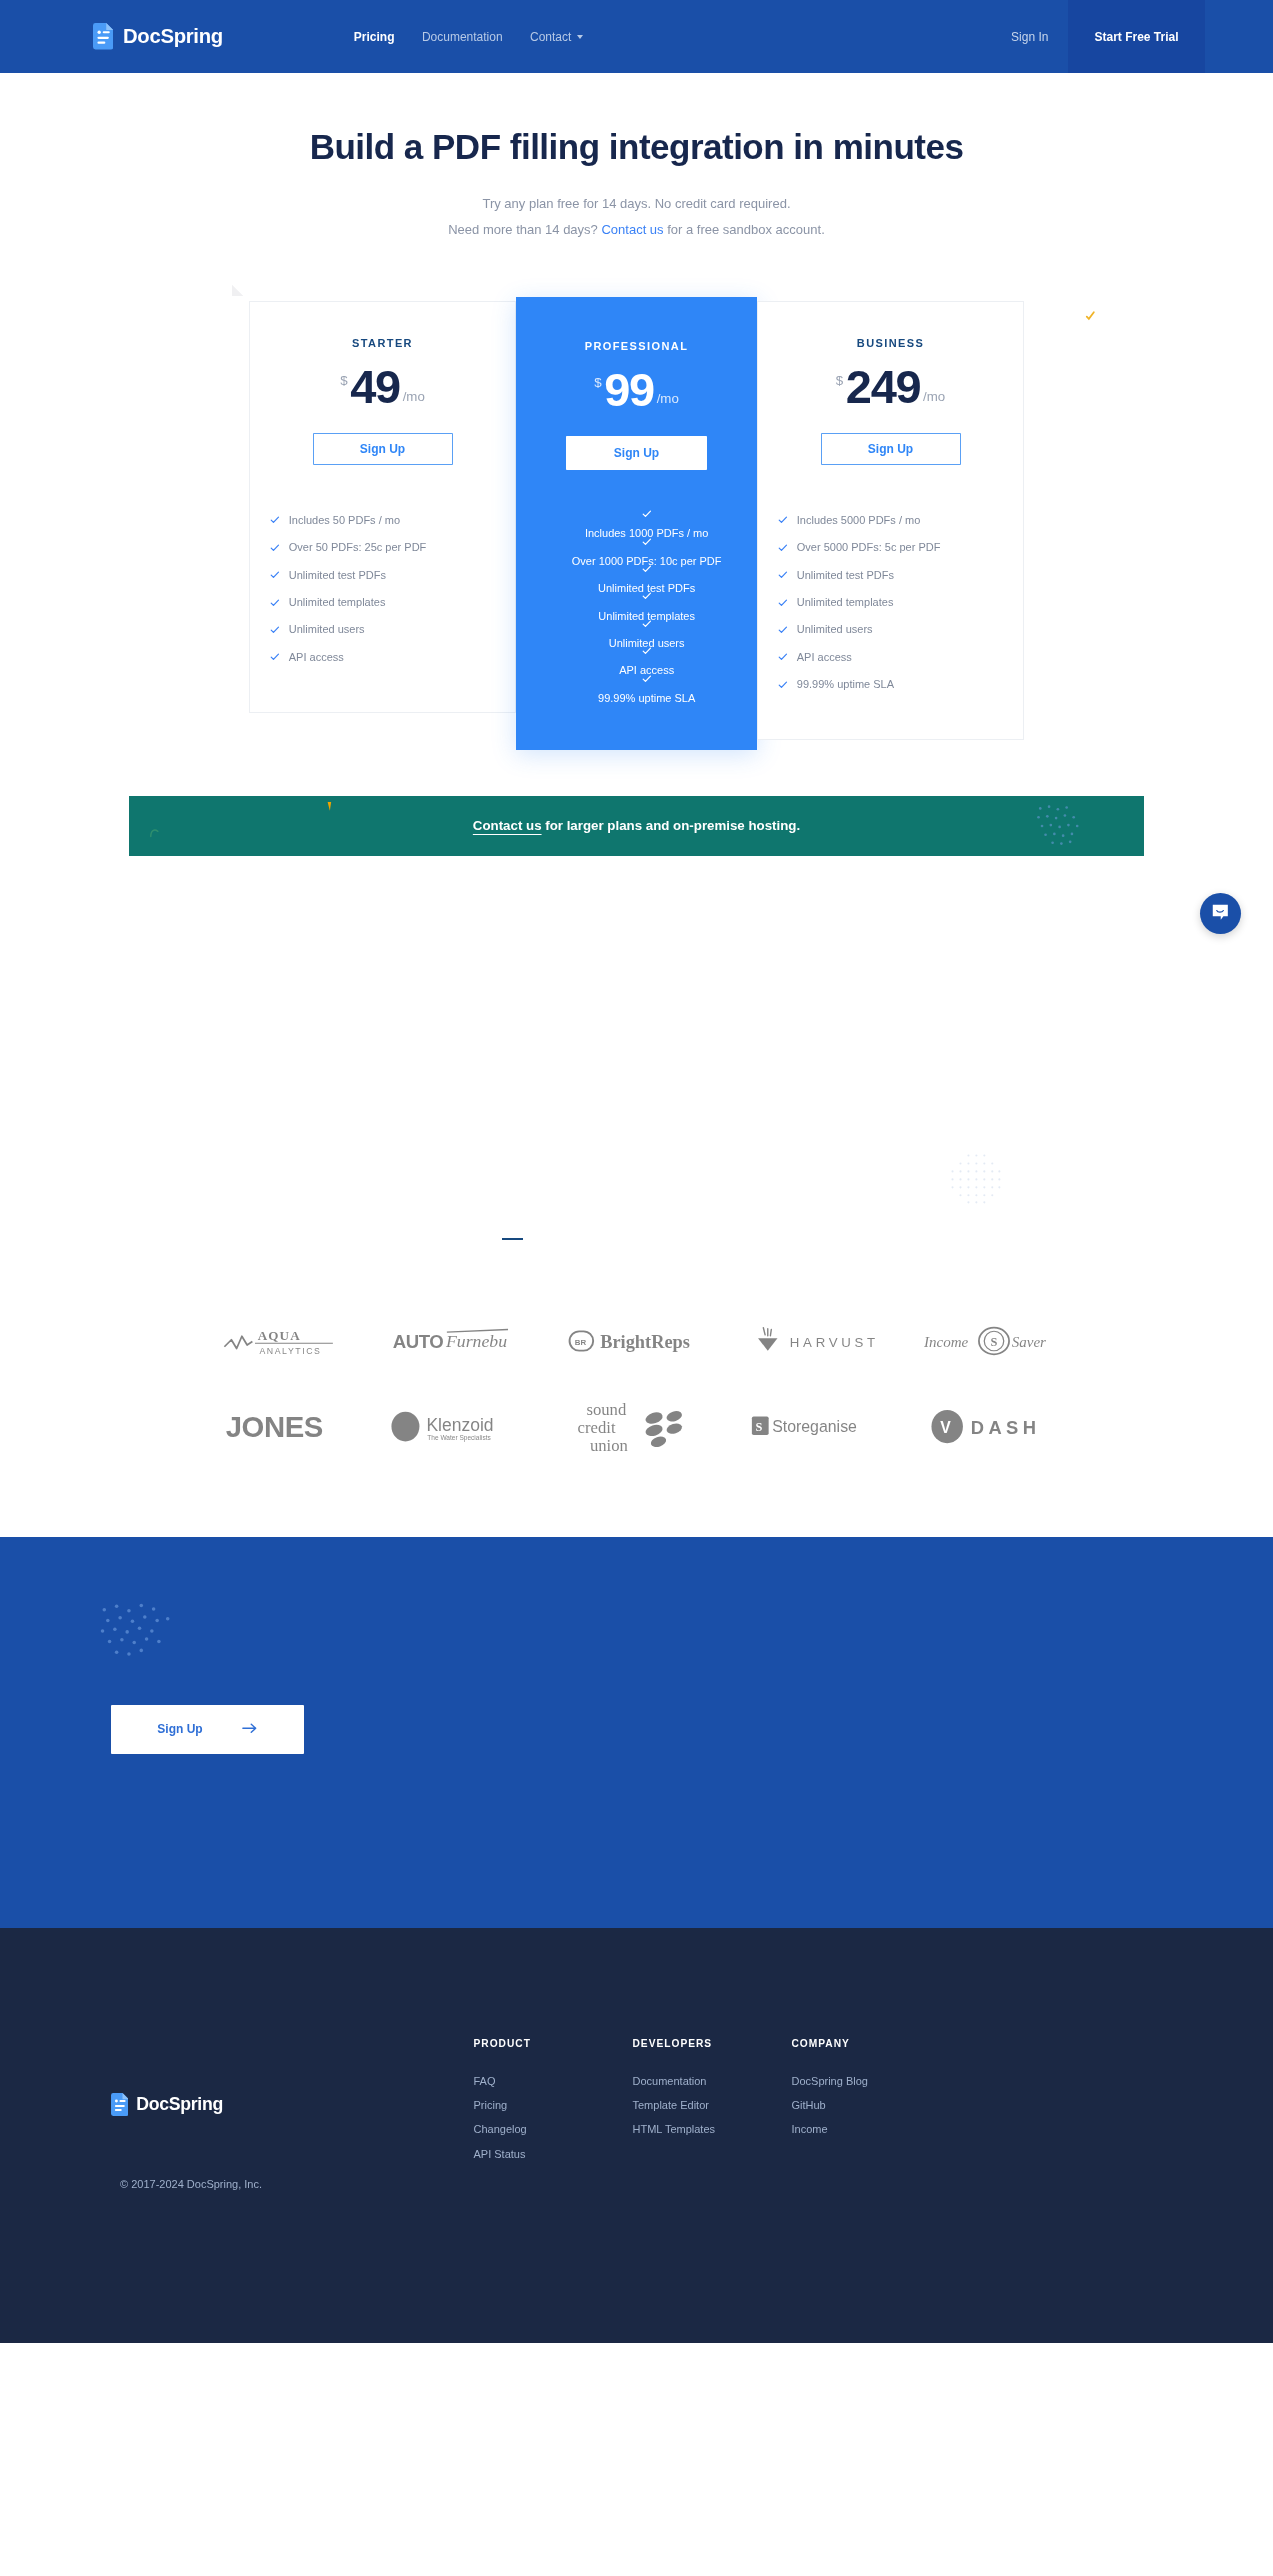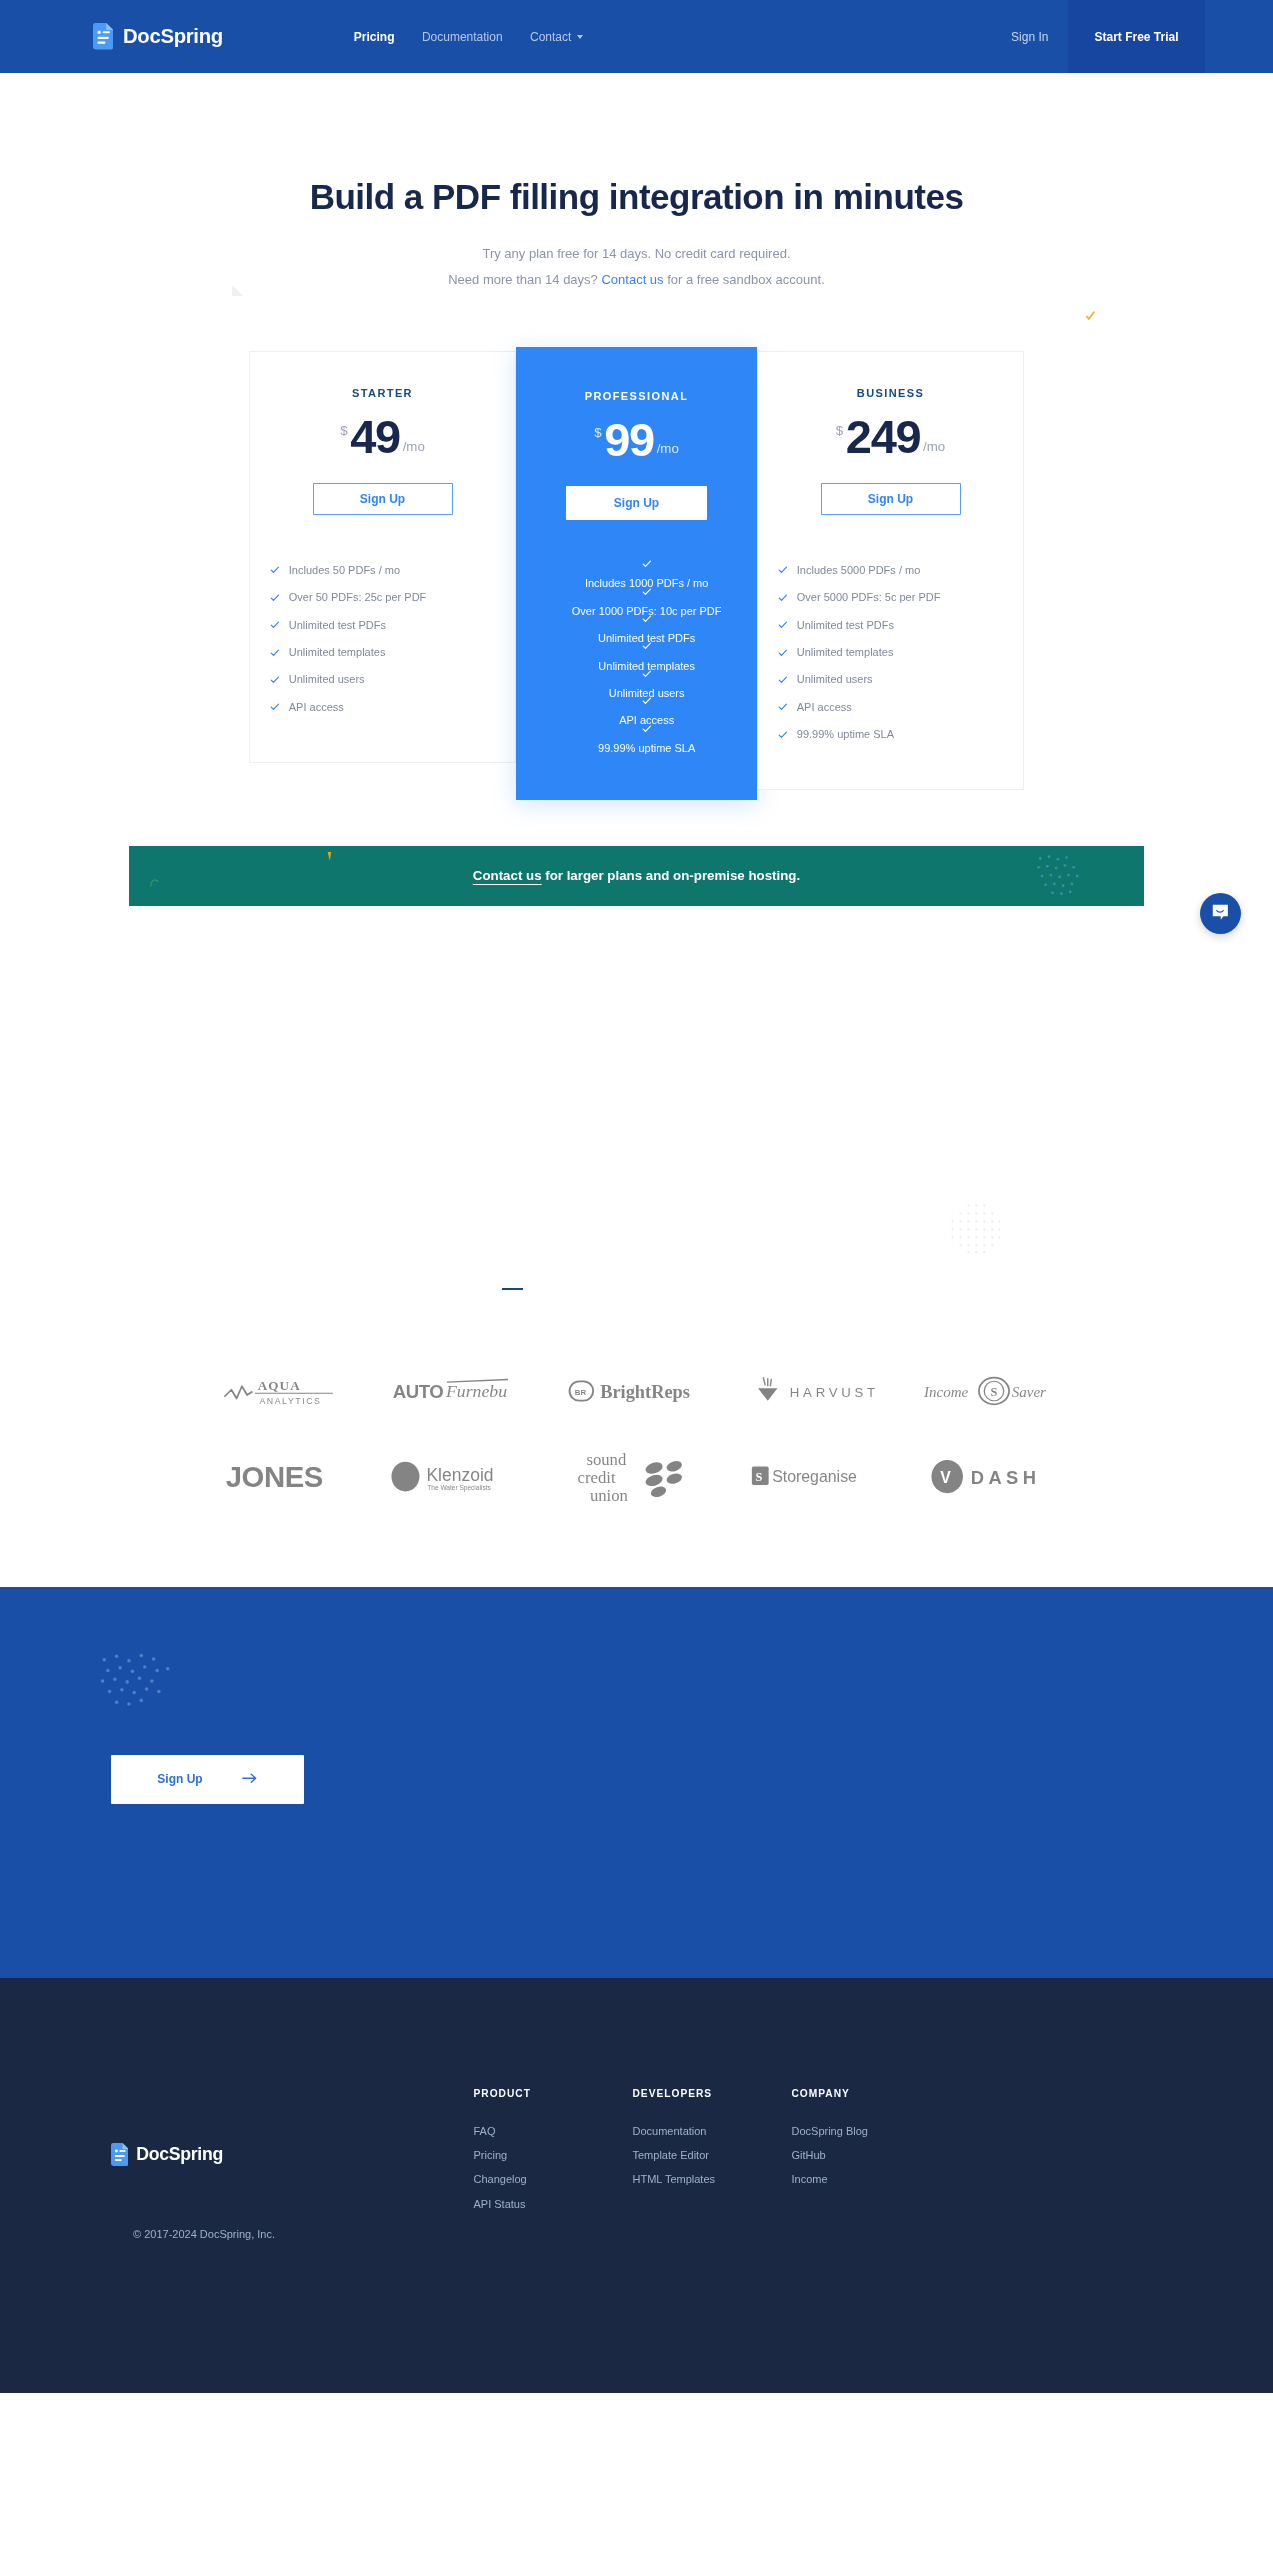--- a/index.html
+++ b/index.html
@@ -89,21 +89,21 @@
     height: 73px;
     display: flex;
     align-items: center;
     padding: 0 26.5px;
     margin-right: 68px;
     white-space: nowrap;
   }
 
   
   .hero {
-    padding-top: 103px;
+    padding-top: 53px;
     text-align: center;
     position: relative;
     background: #ffffff;
   }
   .hero h1 {
     font-size: 35px;
     font-weight: 700;
     color: #17274d;
     letter-spacing: -0.5px;
     line-height: 1.2;
@@ -877,21 +877,21 @@
       <div class="footer-col">
         <h4>COMPANY</h4>
         <a href="#">DocSpring Blog</a>
         <a href="#">GitHub</a>
         <a href="#">Income</a>
       </div>
 
 
     </div>
   </div>
-  <div class="copyright" style="position:absolute; left:133px; top:250px;">© 2017-2024 DocSpring, Inc.</div>
+  <div class="copyright" style="position:absolute; left:120px; top:250px;">© 2017-2024 DocSpring, Inc.</div>
 </footer>
 
 <div class="chat-widget">
   <span>
     <svg width="18.6" height="18.6" viewBox="0 0 21 21">
       <path d="M2 2h17v13h-5l-3 4v-4H2Z" fill="#ffffff"></path>
       <path d="M6.5 8.5c1 2.4 6 2.4 7.5 0" stroke="#1a4fa8" stroke-width="1.3" fill="none" stroke-linecap="round"></path>
     </svg>
   </span>
 </div>

